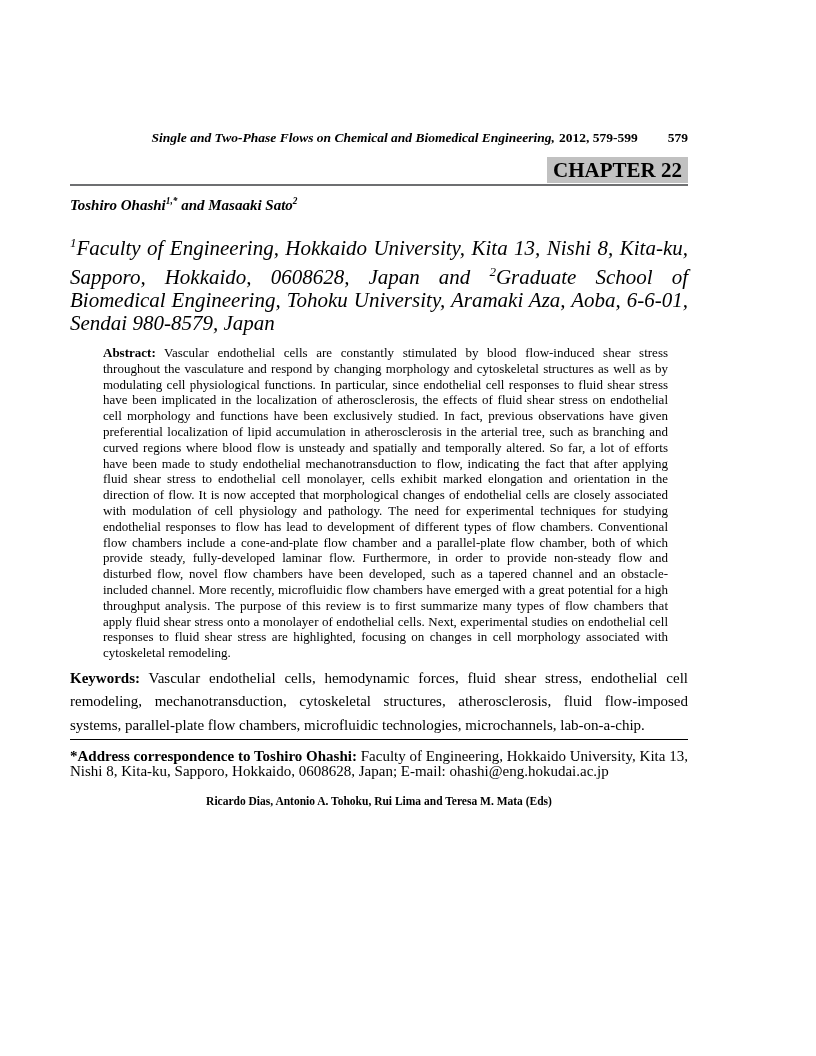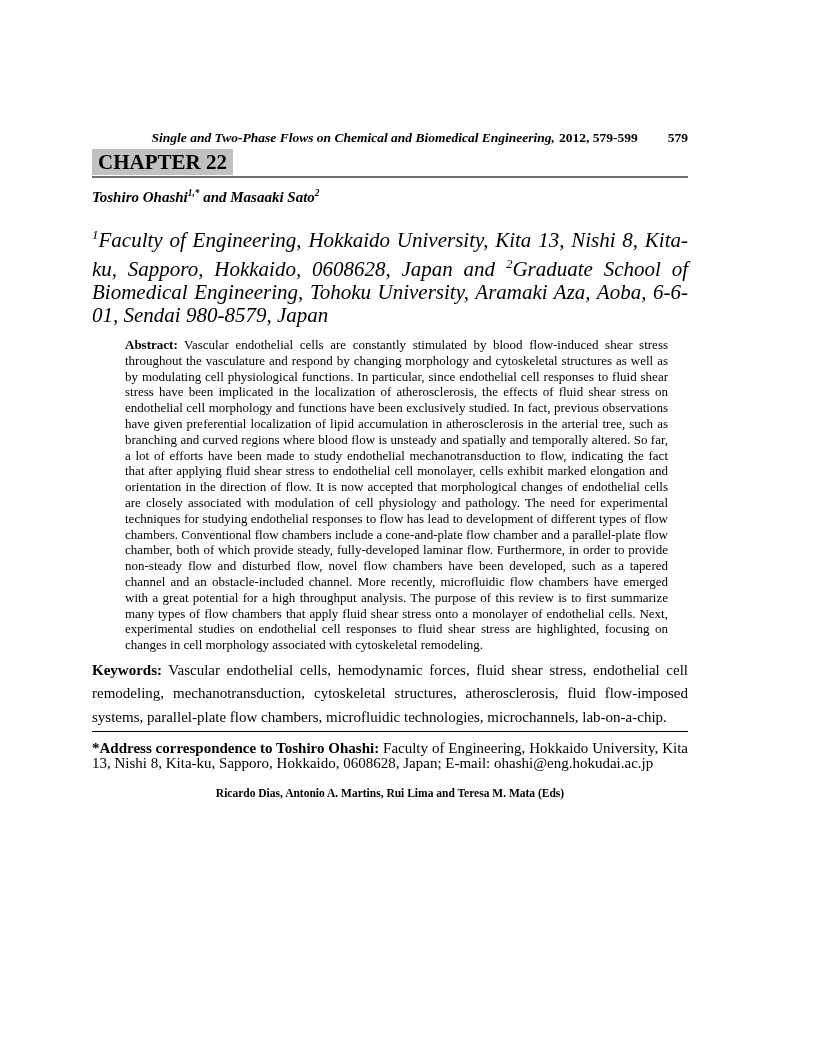--- a/index.html
+++ b/index.html
@@ -5,35 +5,35 @@
   * { margin: 0; padding: 0; box-sizing: border-box; }
   html, body { background: #ffffff; }
   body {
     width: 816px; height: 1056px;
     font-family: "Liberation Serif", "DejaVu Serif", serif;
     color: #000;
   }
   .page {
     position: relative;
     width: 816px; height: 904px;
-    padding: 131px 128px 0 92px;
+    padding: 131px 128px 0 70px;
     background: #ffffff;
     overflow: hidden;
   }
   .running-head {
     text-align: right;
     font-size: 13.5px;
     line-height: 14px;
     font-weight: bold;
     white-space: nowrap;
   }
   .rh-title { font-style: italic; }
   .rh-issue { margin-left: 4px; }
   .rh-page { margin-left: 30px; }
-  .chapter-row { margin-top: 4px; }
+  .chapter-row { text-align: right; margin-top: 12px; }
   .chapter-badge {
     display: inline-block;
     background: #c1c1c1;
     font-size: 21px;
     font-weight: bold;
     line-height: 26px;
     padding: 0 6px;
   }
   .head-rule { height: 2px; background: #6e6f71; margin-top: 1px; }
   .article-title {
@@ -108,16 +108,16 @@
 
   <div class="abstract"><span class="abstract-label">Abstract:</span> <span>Vascular endothelial cells are constantly stimulated by blood flow-induced shear stress throughout the vasculature and respond by changing morphology and cytoskeletal structures as well as by modulating cell physiological functions. In particular, since endothelial cell responses to fluid shear stress have been implicated in the localization of atherosclerosis, the effects of fluid shear stress on endothelial cell morphology and functions have been exclusively studied. In fact, previous observations have given preferential localization of lipid accumulation in atherosclerosis in the arterial tree, such as branching and curved regions where blood flow is unsteady and spatially and temporally altered. So far, a lot of efforts have been made to study endothelial mechanotransduction to flow, indicating the fact that after applying fluid shear stress to endothelial cell monolayer, cells exhibit marked elongation and orientation in the direction of flow. It is now accepted that morphological changes of endothelial cells are closely associated with modulation of cell physiology and pathology. The need for experimental techniques for studying endothelial responses to flow has lead to development of different types of flow chambers. Conventional flow chambers include a cone-and-plate flow chamber and a parallel-plate flow chamber, both of which provide steady, fully-developed laminar flow. Furthermore, in order to provide non-steady flow and disturbed flow, novel flow chambers have been developed, such as a tapered channel and an obstacle-included channel. More recently, microfluidic flow chambers have emerged with a great potential for a high throughput analysis. The purpose of this review is to first summarize many types of flow chambers that apply fluid shear stress onto a monolayer of endothelial cells. Next, experimental studies on endothelial cell responses to fluid shear stress are highlighted, focusing on changes in cell morphology associated with cytoskeletal remodeling.</span></div>
 
   <div class="keywords"><span class="keywords-label">Keywords:</span> <span>Vascular endothelial cells, hemodynamic forces, fluid shear stress, endothelial cell remodeling, mechanotransduction, cytoskeletal structures, atherosclerosis, fluid flow-imposed systems, parallel-plate flow chambers, microfluidic technologies, microchannels, lab-on-a-chip.</span></div>
 
   <div class="foot-rule"></div>
 
   <div class="footnote"><span class="footnote-label">*Address correspondence to Toshiro Ohashi:</span> <span>Faculty of Engineering, Hokkaido University, Kita 13, Nishi 8, Kita-ku, Sapporo, Hokkaido, 0608628, Japan; E-mail: ohashi@eng.hokudai.ac.jp</span></div>
 
   <div class="editors">
-    <div>Ricardo Dias, Antonio A. Martins, Rui Lima and Teresa M. Mata (Eds)</div>
+    <div>Ricardo Dias, Antonio A. Tohoku, Rui Lima and Teresa M. Mata (Eds)</div>
   </div>
 
 </div>
 
 </body></html>

